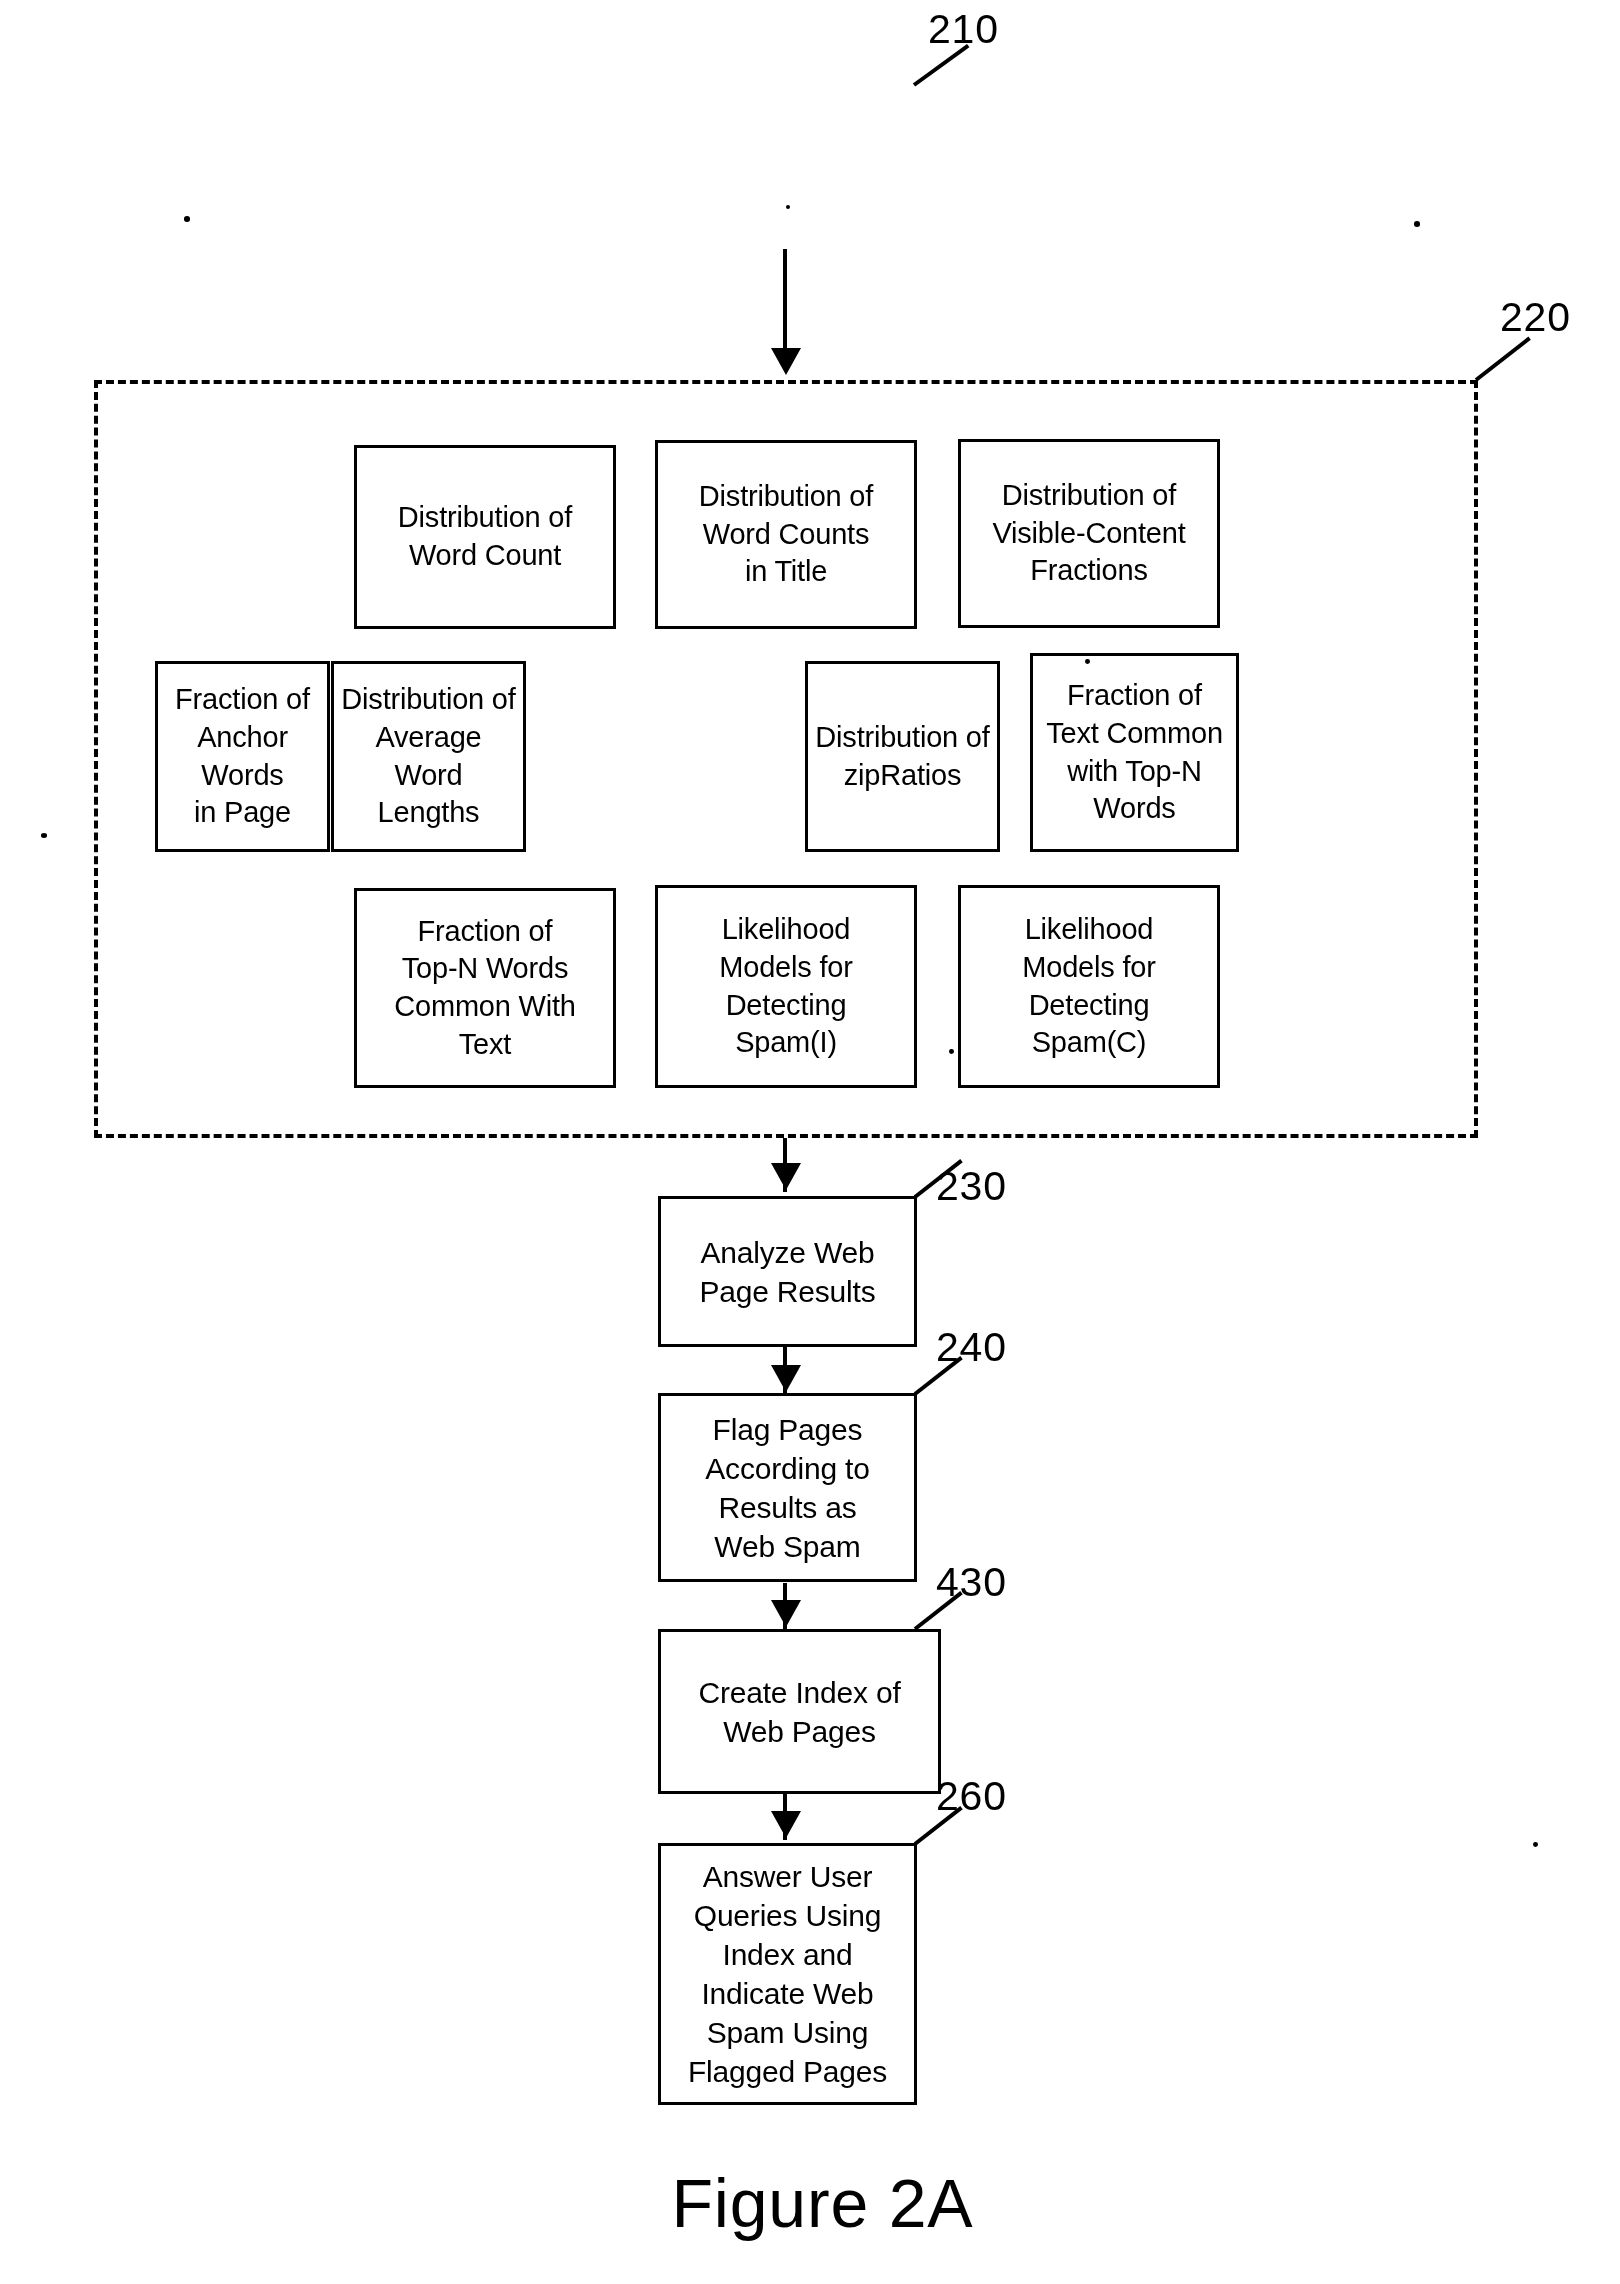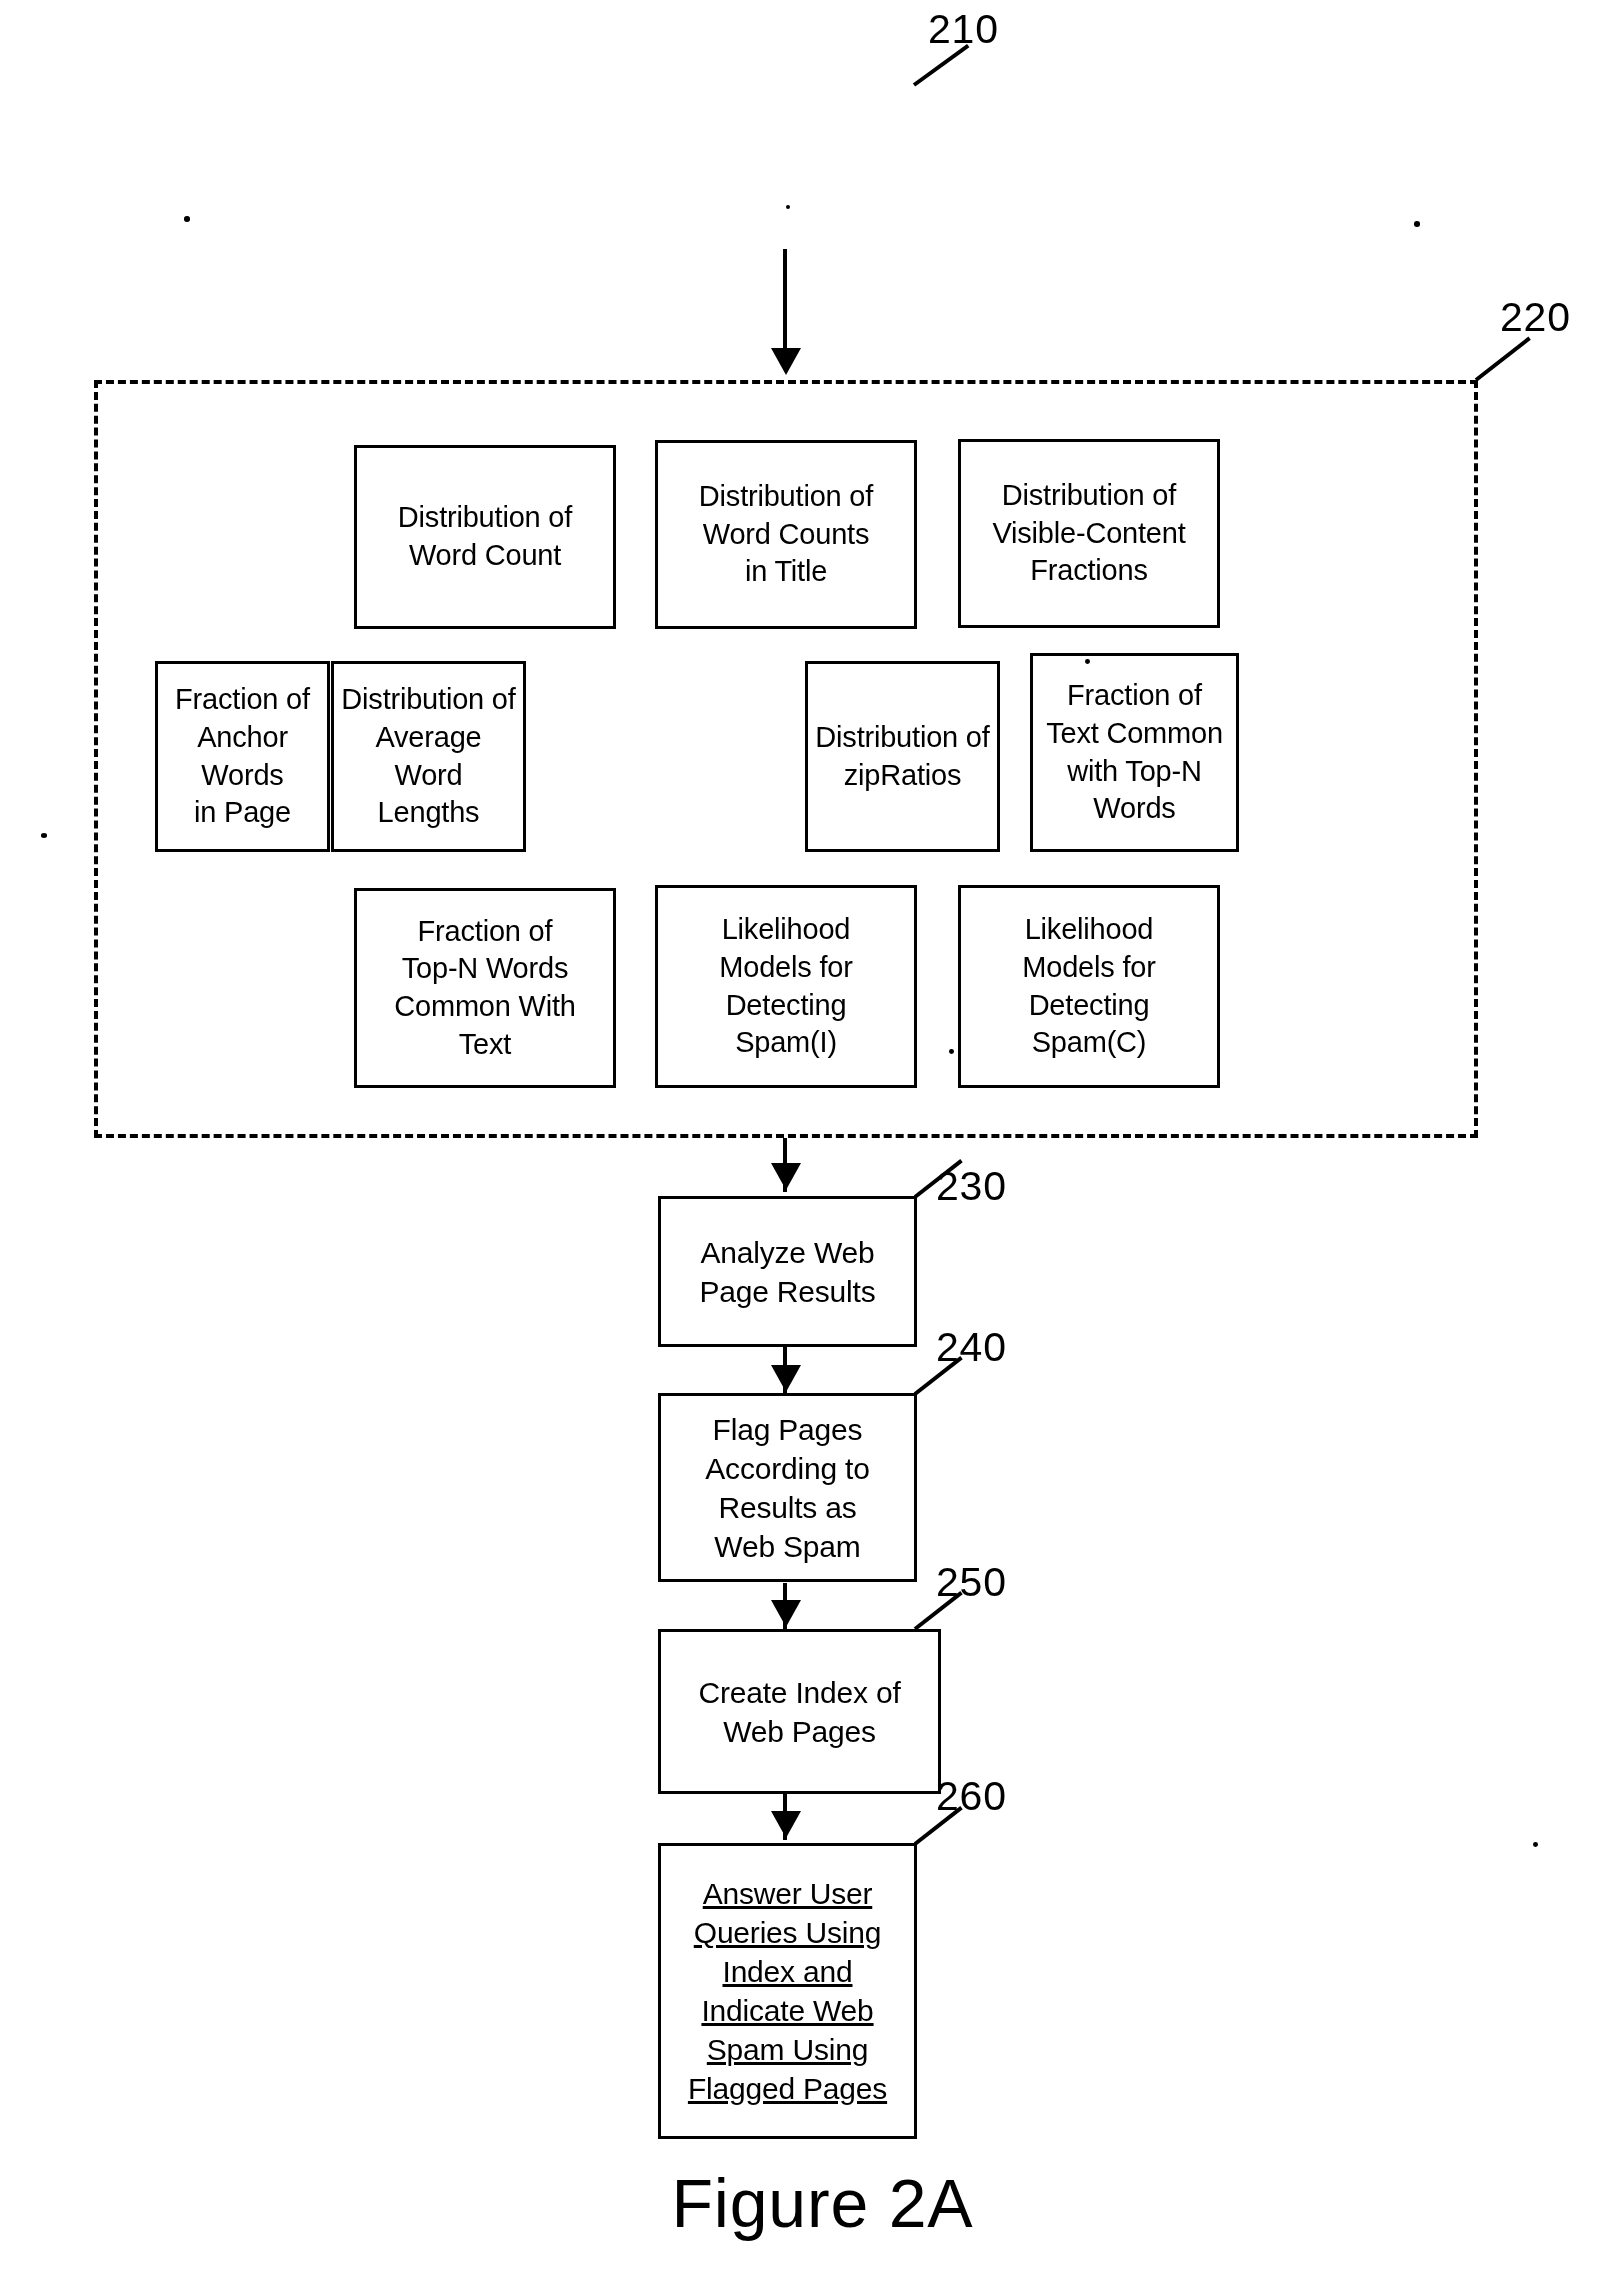--- a/index.html
+++ b/index.html
@@ -142,26 +142,26 @@
   <div class="leader" style="left:915px;top:1392px;width:59px;transform:rotate(-38deg);"></div>
   <div class="ref" style="left:936px;top:1324px;">240</div>
 
   <div class="vline" style="left:783px;top:1583px;height:46px;"></div>
   <div class="arrowhead" style="left:771px;top:1600px;"></div>
 
   <div class="box b-main" style="left:658px;top:1629px;width:283px;height:165px;">
     <span class="nl">Create Index of<br>Web Pages</span>
   </div>
   <div class="leader" style="left:915px;top:1627px;width:59px;transform:rotate(-38deg);"></div>
-  <div class="ref" style="left:936px;top:1559px;">250</div>
+  <div class="ref" style="left:936px;top:1559px;">430</div>
 
   <div class="vline" style="left:783px;top:1794px;height:46px;"></div>
   <div class="arrowhead" style="left:771px;top:1811px;"></div>
 
-  <div class="box b-main" style="left:658px;top:1843px;width:259px;height:296px;text-decoration:underline;">
+  <div class="box b-main" style="left:658px;top:1843px;width:259px;height:262px;">
     <span class="nl">Answer User<br>Queries Using<br>Index and<br>Indicate Web<br>Spam Using<br>Flagged Pages</span>
   </div>
   <div class="leader" style="left:915px;top:1842px;width:59px;transform:rotate(-38deg);"></div>
   <div class="ref" style="left:936px;top:1773px;">260</div>
 
   <div class="caption" style="left:12px;top:2164px;">Figure 2A</div>
 
   <div class="speck" style="left:184px;top:216px;width:5.6px;height:5.6px;"></div>
   <div class="speck" style="left:1414px;top:221px;width:5.6px;height:5.6px;"></div>
   <div class="speck" style="left:41px;top:833px;width:6.4px;height:4.8px;"></div>

